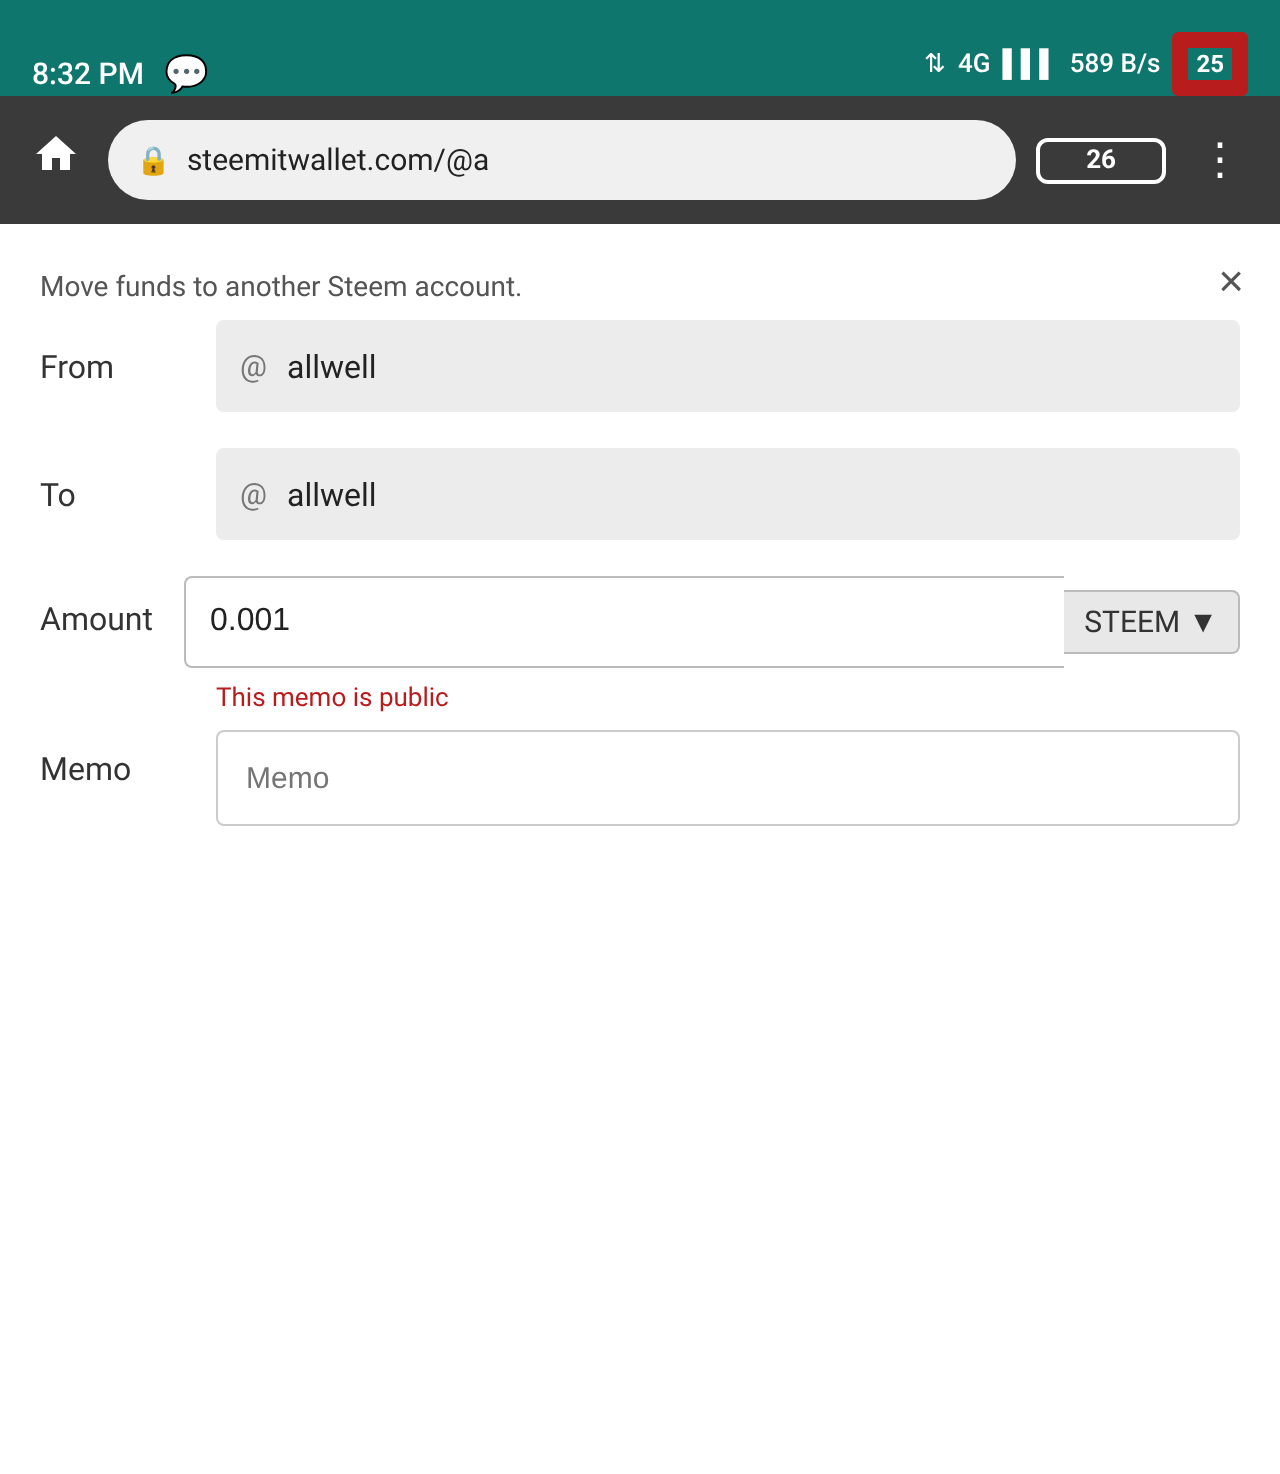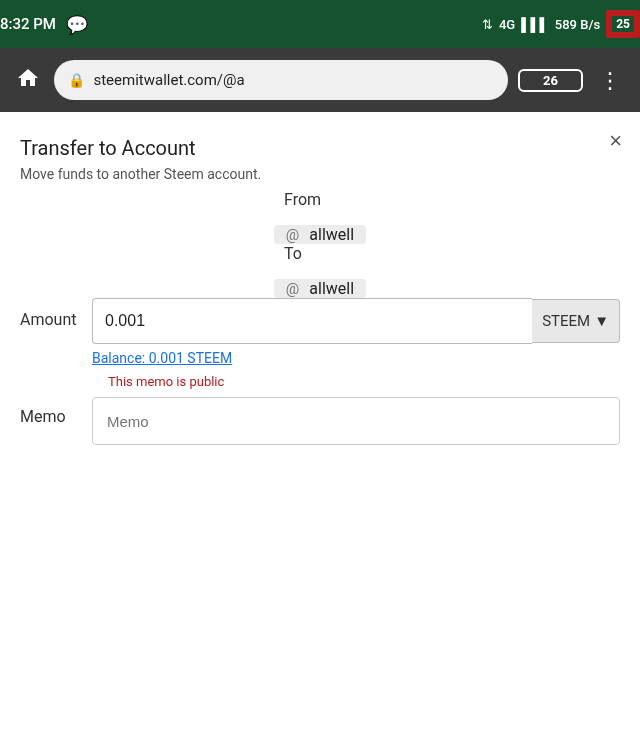--- a/index.html
+++ b/index.html
@@ -7,43 +7,43 @@
     body {
       width: 640px;
       min-height: 737px;
       font-family: 'Roboto', Arial, sans-serif;
       background: #f5f5f5;
       overflow-x: hidden;
     }
 
     
     .status-bar {
-      background: #14532d;
+      background: #0f766e;
       color: #fff;
       height: 48px;
       display: flex;
-      align-items: center;
+      align-items: flex-end;
       justify-content: space-between;
-      padding: 0 0;
+      padding: 0 16px;
       font-size: 15px;
       font-weight: 500;
     }
     .status-bar-left {
       display: flex;
       align-items: center;
       gap: 10px;
     }
     .status-bar-right {
       display: flex;
       align-items: center;
       gap: 6px;
       font-size: 13px;
     }
     .battery-badge {
-      border: 6px solid #b91c1c;
+      border: 8px solid #b91c1c;
       border-radius: 3px;
       padding: 1px 4px;
       font-size: 12px;
       font-weight: bold;
     }
 
     
     .browser-bar {
       background: #3a3a3a;
       height: 64px;
@@ -123,22 +123,22 @@
     .dialog-subtitle {
       font-size: 14px;
       color: #555;
       margin-bottom: 8px;
     }
 
     
     .form-row {
       display: flex;
       align-items: center;
+      margin-bottom: 18px;
       gap: 16px;
-      flex-direction: column;
     }
     .form-label {
       width: 72px;
       font-size: 16px;
       color: #333;
       flex-shrink: 0;
     }
     .input-with-at {
       flex: 1;
       display: flex;
@@ -194,21 +194,21 @@
       font-size: 16px;
       color: #222;
       background: #fff;
       outline: none;
     }
     .currency-dropdown {
       background: #e8e8e8;
       border: 1.5px solid #bbb;
       border-left: none;
       border-radius: 0 4px 4px 0;
-      height: 44px;
+      height: 32px;
       padding: 0 10px;
       font-size: 15px;
       color: #333;
       display: flex;
       align-items: center;
       gap: 4px;
       cursor: pointer;
       white-space: nowrap;
     }
     .balance-link {
@@ -222,21 +222,21 @@
     .memo-public-note {
       margin-left: 88px;
       font-size: 13px;
       color: #b91c1c;
       margin-bottom: 8px;
     }
     .memo-row {
       display: flex;
       align-items: flex-start;
       margin-bottom: 24px;
-      gap: 0;
+      gap: 16px;
     }
     .memo-label {
       width: 72px;
       font-size: 16px;
       color: #333;
       flex-shrink: 0;
       padding-top: 10px;
     }
     .memo-input {
       flex: 1;
@@ -277,21 +277,20 @@
     <span class="lock-icon">🔒</span>
     <span class="url-text">steemitwallet.com/@a</span>
   </div>
   <div class="tab-count-badge">26</div>
   <div class="dots-menu">⋮</div>
 </div>
 
 <div class="page-content">
   <button class="close-btn">×</button>
 
-  <div class="dialog-title">Transfer to Account</div>
   <div class="dialog-subtitle">Move funds to another Steem account.</div>
 
   <div class="form-row">
     <span class="form-label">From</span>
     <div class="input-with-at">
       <span class="at-symbol">@</span>
       <span class="account-value">allwell</span>
     </div>
   </div>
 
@@ -306,21 +305,20 @@
   <div class="amount-row">
     <span class="amount-label">Amount</span>
     <div class="amount-inputs">
       <div class="amount-input-row">
         <input class="amount-field" type="text" value="0.001" style="">
         <div class="currency-dropdown">
           <span>STEEM</span>
           <span>▼</span>
         </div>
       </div>
-      <span class="balance-link">Balance: 0.001 STEEM</span>
     </div>
   </div>
 
   <div class="memo-public-note">This memo is public</div>
 
   <div class="memo-row">
     <span class="memo-label">Memo</span>
     <input class="memo-input" type="text" placeholder="Memo" style="">
   </div>
 </div>

